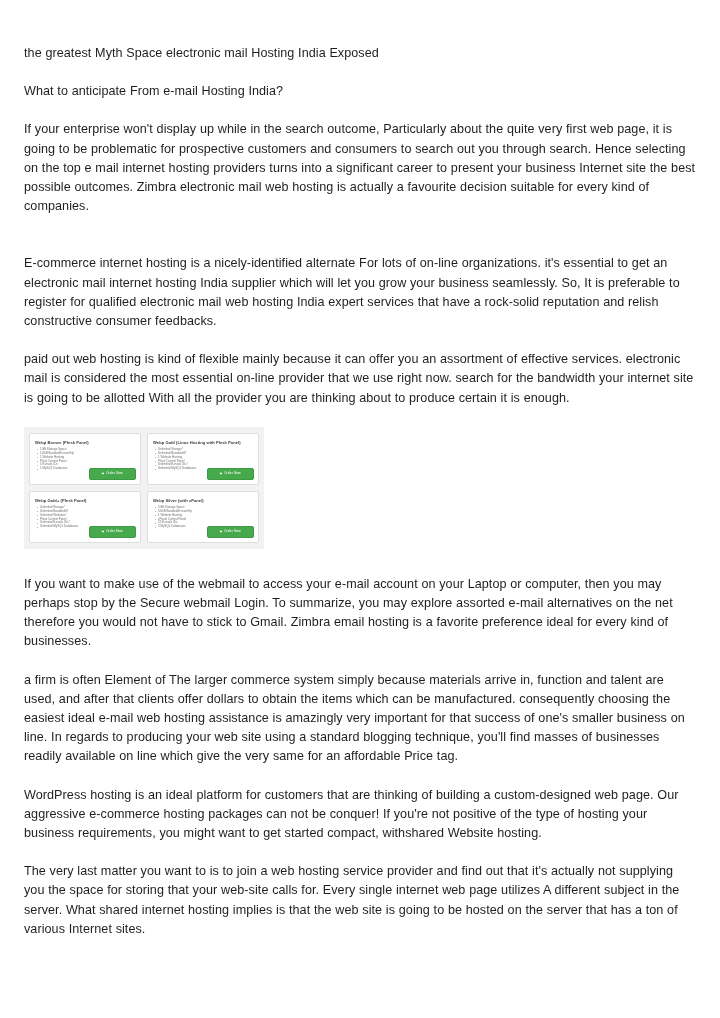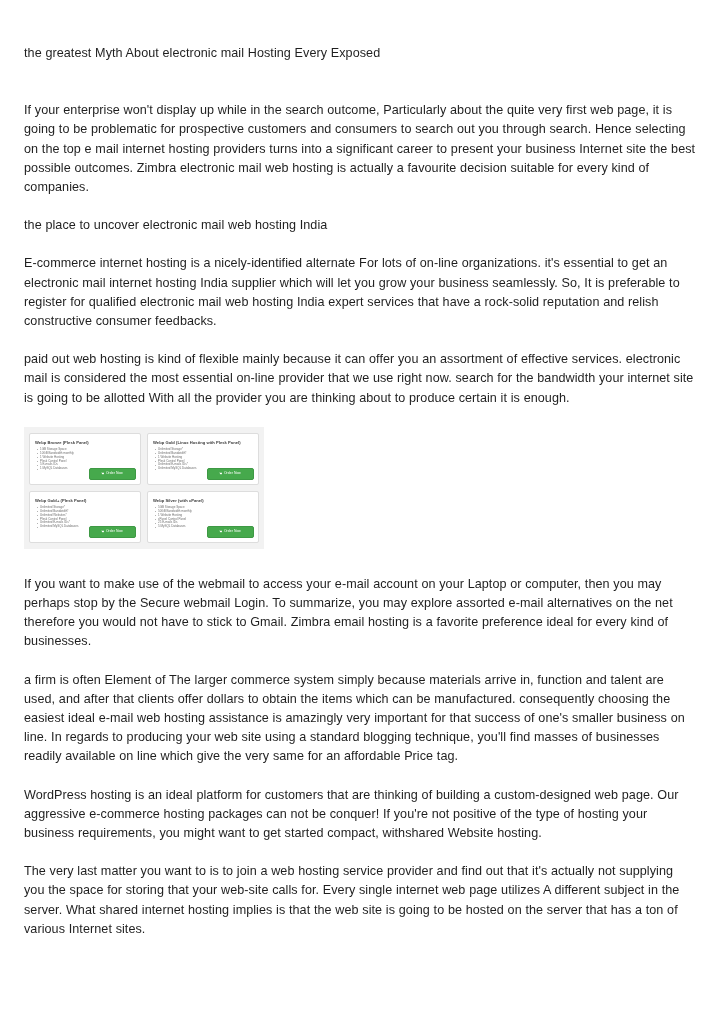--- a/index.html
+++ b/index.html
@@ -120,29 +120,29 @@
     position: relative;
   }
   .cart-icon svg { display: block; width: 3.2px; height: 3.2px; }
 </style>
 </head>
 <body>
 
 <div class="page">
   <div class="doc-body">
 
-    <p class="para">the greatest Myth About electronic mail Hosting Every Exposed</p>
+    <p class="para">the greatest Myth Space electronic mail Hosting India Exposed</p>
     <div class="gap-sm"></div>
 
+    <p class="para">What to anticipate From e-mail Hosting India?</p>
     <div class="gap-sm"></div>
 
     <p class="para">If your enterprise won't display up while in the search outcome, Particularly about the quite very first web page, it is going to be problematic for prospective customers and consumers to search out you through search. Hence selecting on the top e mail internet hosting providers turns into a significant career to present your business Internet site the best possible outcomes. Zimbra electronic mail web hosting is actually a favourite decision suitable for every kind of companies.</p>
     <div class="gap-md"></div>
 
-    <p class="para">the place to uncover electronic mail web hosting India</p>
     <div class="gap-sm"></div>
 
     <p class="para">E-commerce internet hosting is a nicely-identified alternate For lots of on-line organizations. it's essential to get an electronic mail internet hosting India supplier which will let you grow your business seamlessly. So, It is preferable to register for qualified electronic mail web hosting India expert services that have a rock-solid reputation and relish constructive consumer feedbacks.</p>
     <div class="gap-md"></div>
 
     <p class="para">paid out web hosting is kind of flexible mainly because it can offer you an assortment of effective services. electronic mail is considered the most essential on-line provider that we use right now. search for the bandwidth your internet site is going to be allotted With all the provider you are thinking about to produce certain it is enough.</p>
 
     <div class="img-block">
       <div class="card-grid">
 

